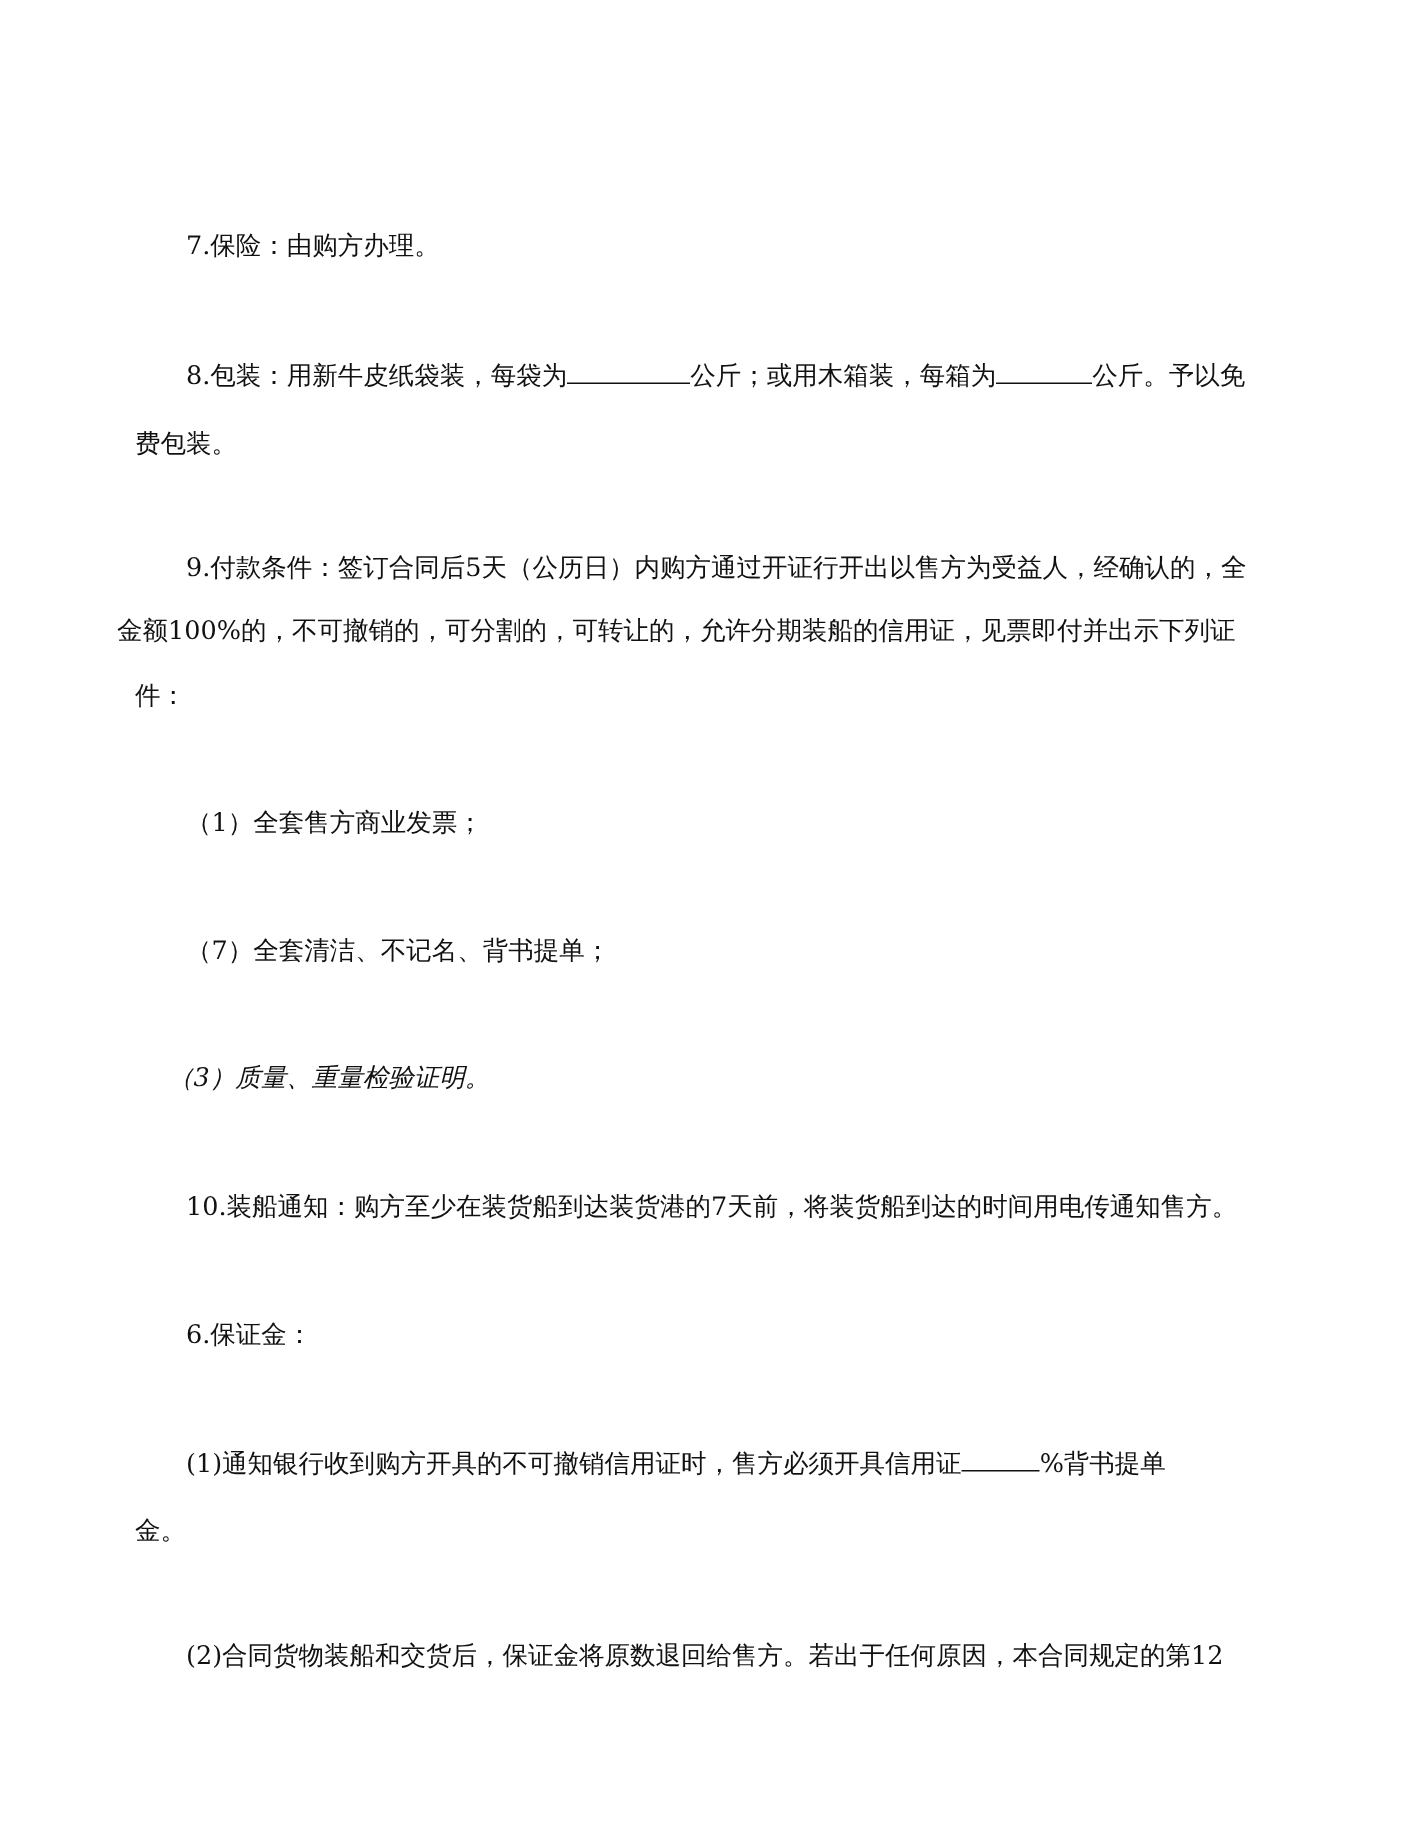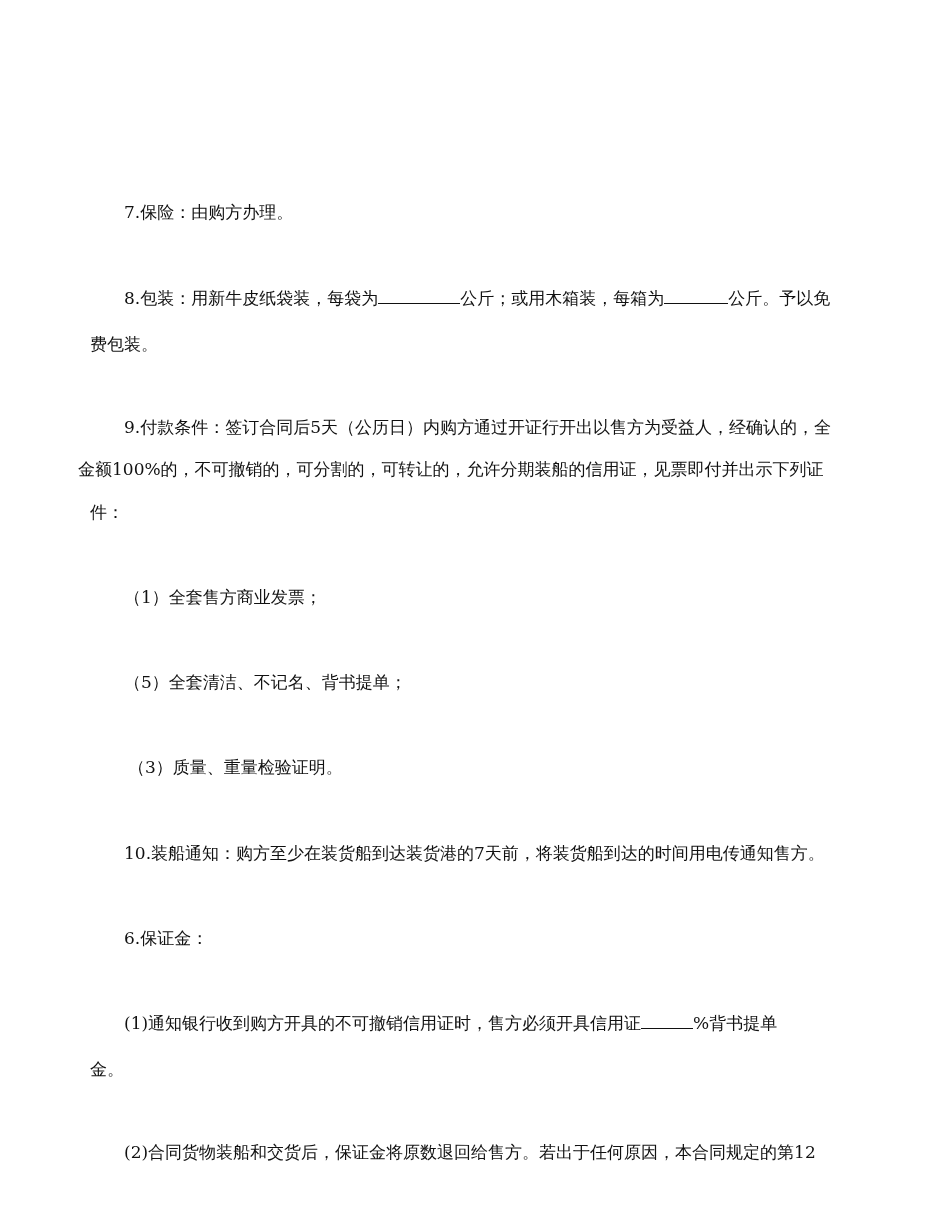--- a/index.html
+++ b/index.html
@@ -1,40 +1,40 @@
 <!DOCTYPE html>
 <html><head>
 <meta charset="utf-8">
 <style>
   html, body { margin:0; padding:0; background:#ffffff; }
   body { width:950px; height:1230px; position:relative; overflow:hidden;
          font-family:"DejaVu Serif","Liberation Serif",serif; color:#111; }
-  .page { position:absolute; left:0; top:0; width:950px; height:1050px;margin-top:48px; }
+  .page { position:absolute; left:0; top:0; width:950px; height:1050px; }
   .line { position:absolute; font-size:17px; line-height:22px; white-space:nowrap; }
   .blank { display:inline-block; border-bottom:1px solid #111; height:16px; vertical-align:baseline; }
 </style>
 </head>
 <body>
 
 <div class="page">
 
   <div class="line" style="left:124px;top:153px;">7.保险：由购方办理。</div>
 
   <div class="line" style="left:124px;top:239px;text-align:center;">
     <span>8.包装：用新牛皮纸袋装，每袋为</span><span class="blank" style="width:82px;"></span><span>公斤；或用木箱装，每箱为</span><span class="blank" style="width:64px;"></span><span>公斤。予以免</span>
   </div>
   <div class="line" style="left:90px;top:285px;">费包装。</div>
 
   <div class="line" style="left:124px;top:368px;">9.付款条件：签订合同后5天（公历日）内购方通过开证行开出以售方为受益人，经确认的，全</div>
   <div class="line" style="left:78px;top:410px;">金额100%的，不可撤销的，可分割的，可转让的，允许分期装船的信用证，见票即付并出示下列证</div>
   <div class="line" style="left:90px;top:453px;">件：</div>
 
   <div class="line" style="left:124px;top:538px;">（1）全套售方商业发票；</div>
-  <div class="line" style="left:124px;top:623px;">（5）全套清洁、不记名、背书提单；</div>
-  <div class="line" style="left:128px;top:708px;">（3）质量、重量检验证明。</div>
+  <div class="line" style="left:124px;top:623px;">（7）全套清洁、不记名、背书提单；</div>
+  <div class="line" style="left:112px;top:708px;font-style:italic;">（3）质量、重量检验证明。</div>
 
   <div class="line" style="left:124px;top:794px;">10.装船通知：购方至少在装货船到达装货港的7天前，将装货船到达的时间用电传通知售方。</div>
 
   <div class="line" style="left:124px;top:879px;">6.保证金：</div>
 
   <div class="line" style="left:124px;top:964px;">
     <span>(1)通知银行收到购方开具的不可撤销信用证时，售方必须开具信用证</span><span class="blank" style="width:52px;"></span><span>%背书提单</span>
   </div>
   <div class="line" style="left:90px;top:1010px;">金。</div>
 

